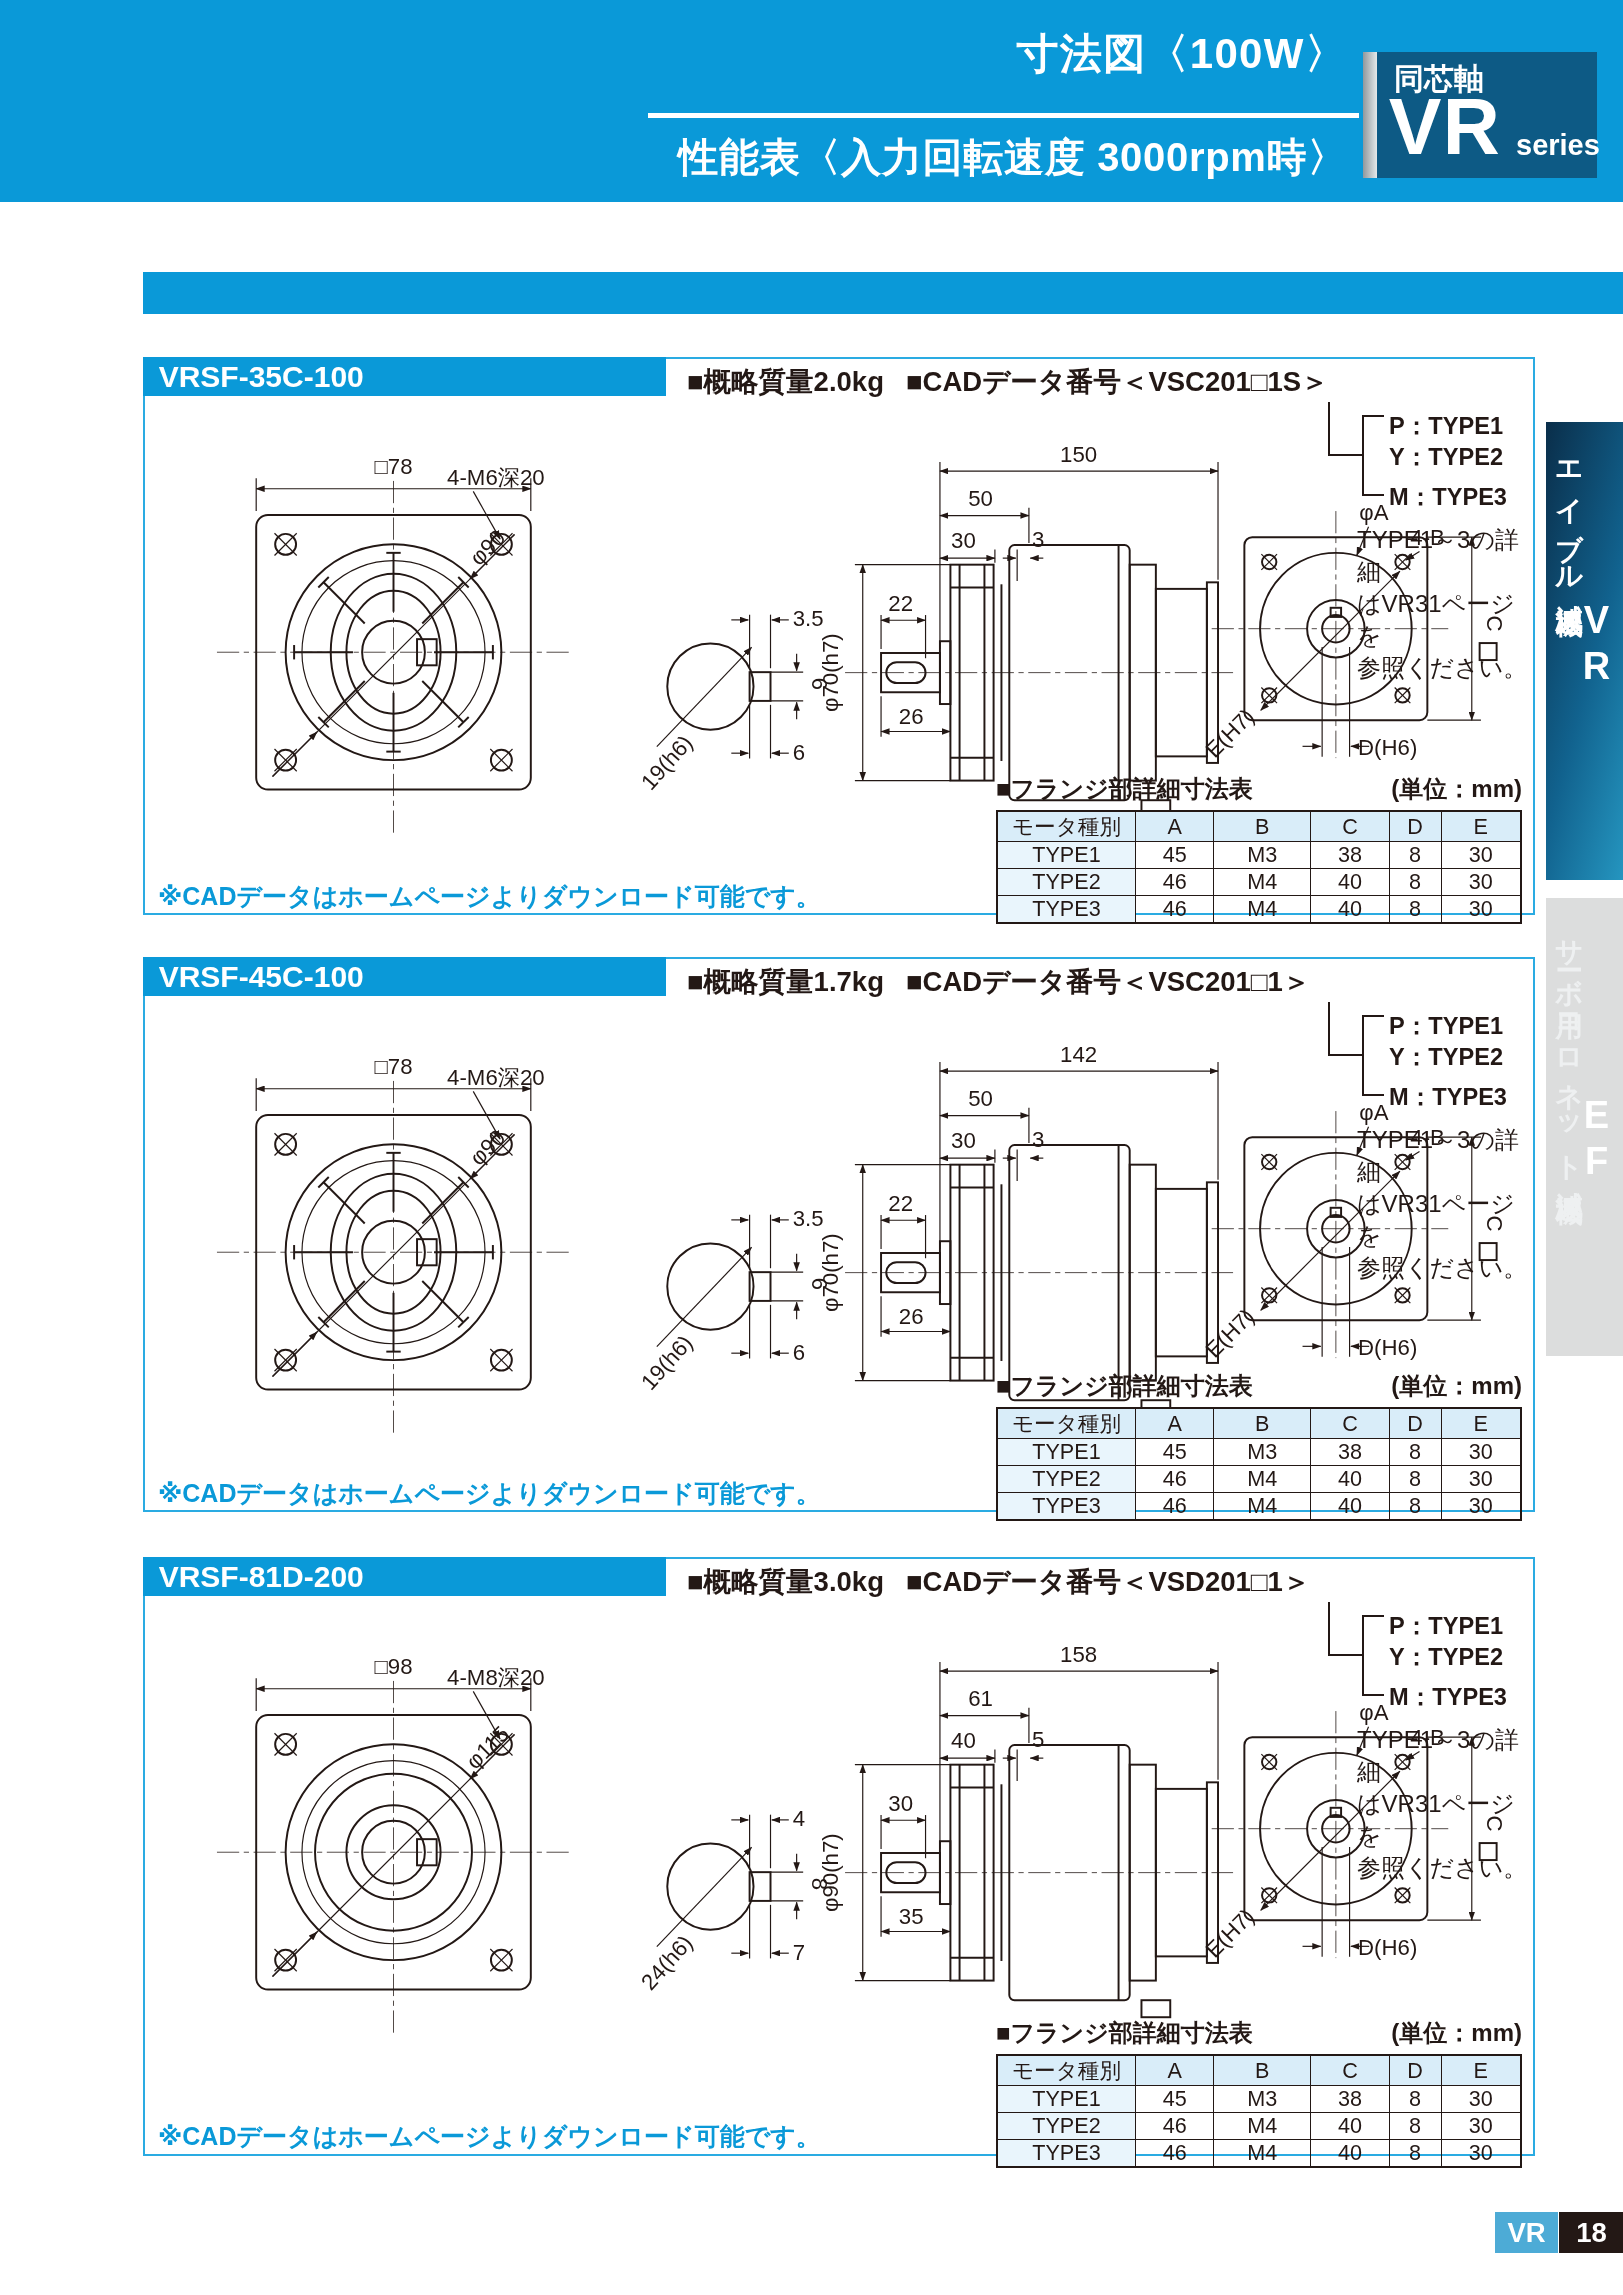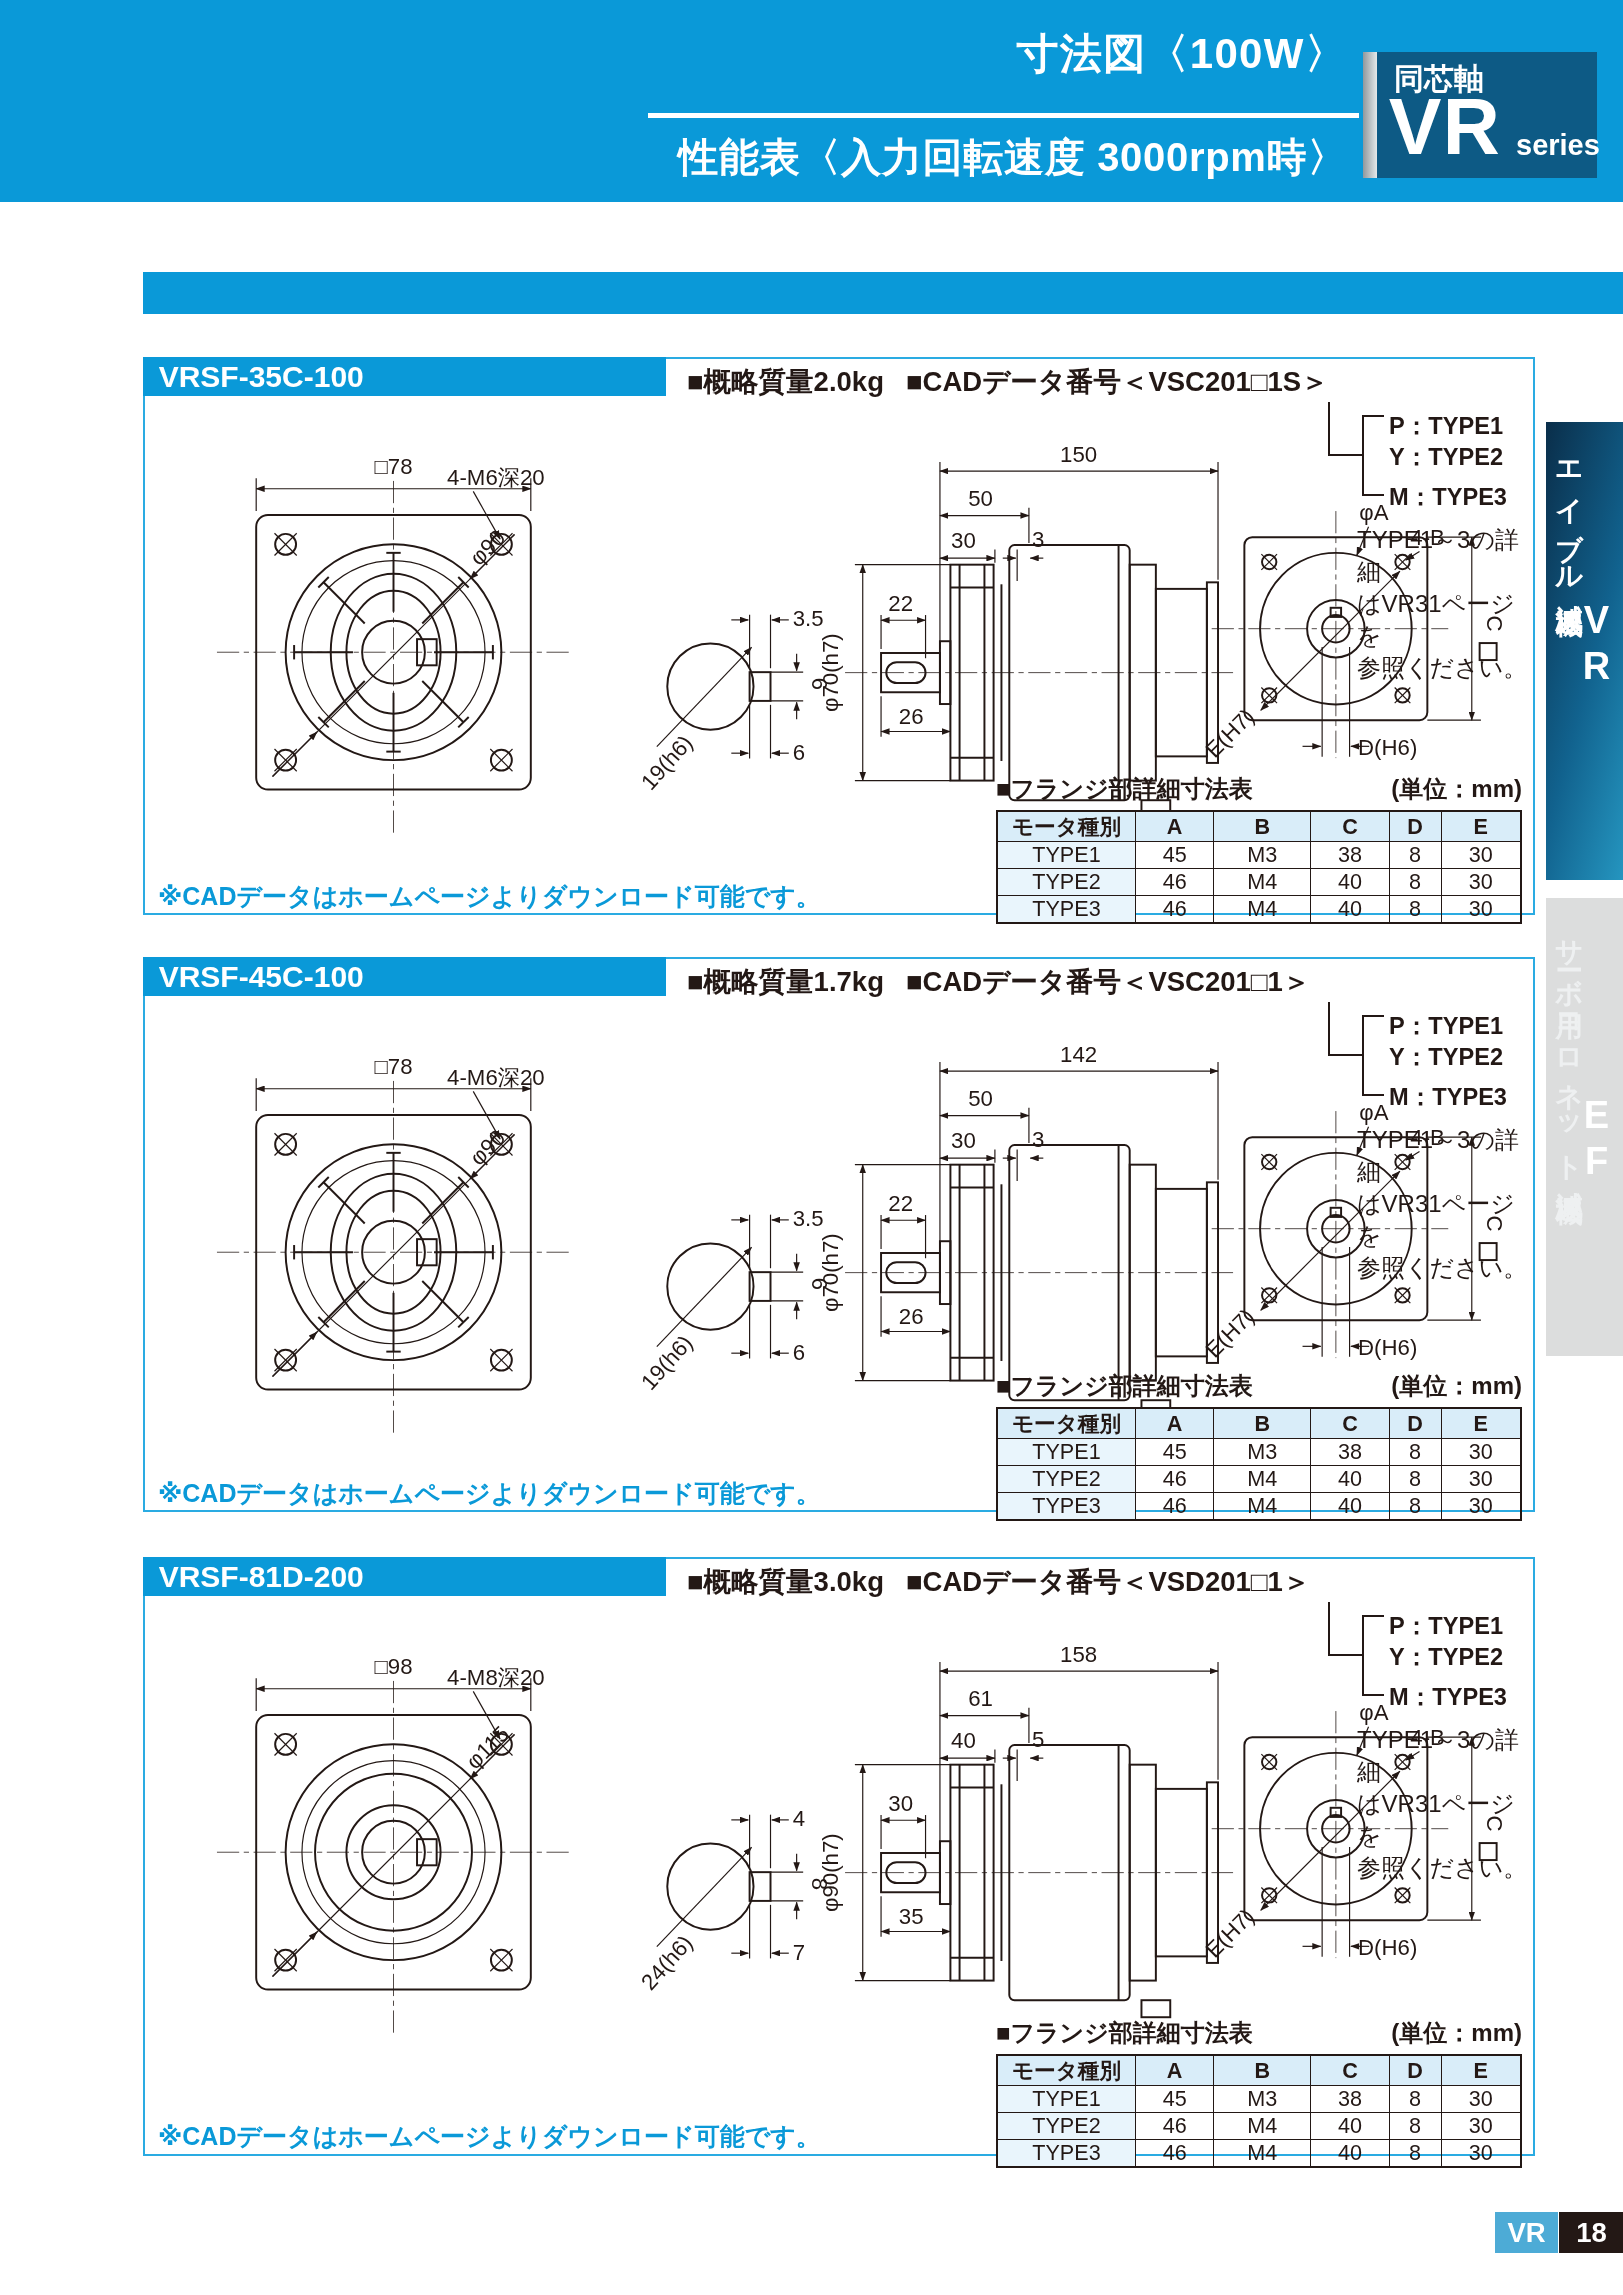--- a/index.html
+++ b/index.html
@@ -75,21 +75,21 @@
   .v3 .ring-ell{display:none;}
   .section .ring-plain{display:none;}
   .v3 .ring-plain{display:inline;}
 
   
   .tbl-wrap{position:absolute;left:851px;width:526px;}
   .s0 .tbl-wrap{top:414px;} .s1 .tbl-wrap{top:411px;} .s2 .tbl-wrap{top:458px;}
   .tbl-title{display:flex;justify-content:space-between;font-size:24px;font-weight:bold;margin-bottom:5.2px;}
   .ftable{border-collapse:collapse;width:100%;border:2.6px solid #231815;}
   .ftable th,.ftable td{border:1.3px solid #231815;font-size:21.6px;text-align:center;height:26px;padding:0;}
-  .ftable th{background:#d9edf9;font-weight:bold;}
+  .ftable th{background:#d9edf9;font-weight:normal;}
   .ftable td.first{background:#e9f5fc;}
   .ftable .col0{width:137px;}
 
   .cad-note{position:absolute;left:13px;font-size:25px;font-weight:bold;color:#0a99d8;white-space:nowrap;}
   .s0 .cad-note{top:521px;} .s1 .cad-note{top:518px;} .s2 .cad-note{top:561px;}
 </style>
 </head>
 <body>
 
 <div class="page">

